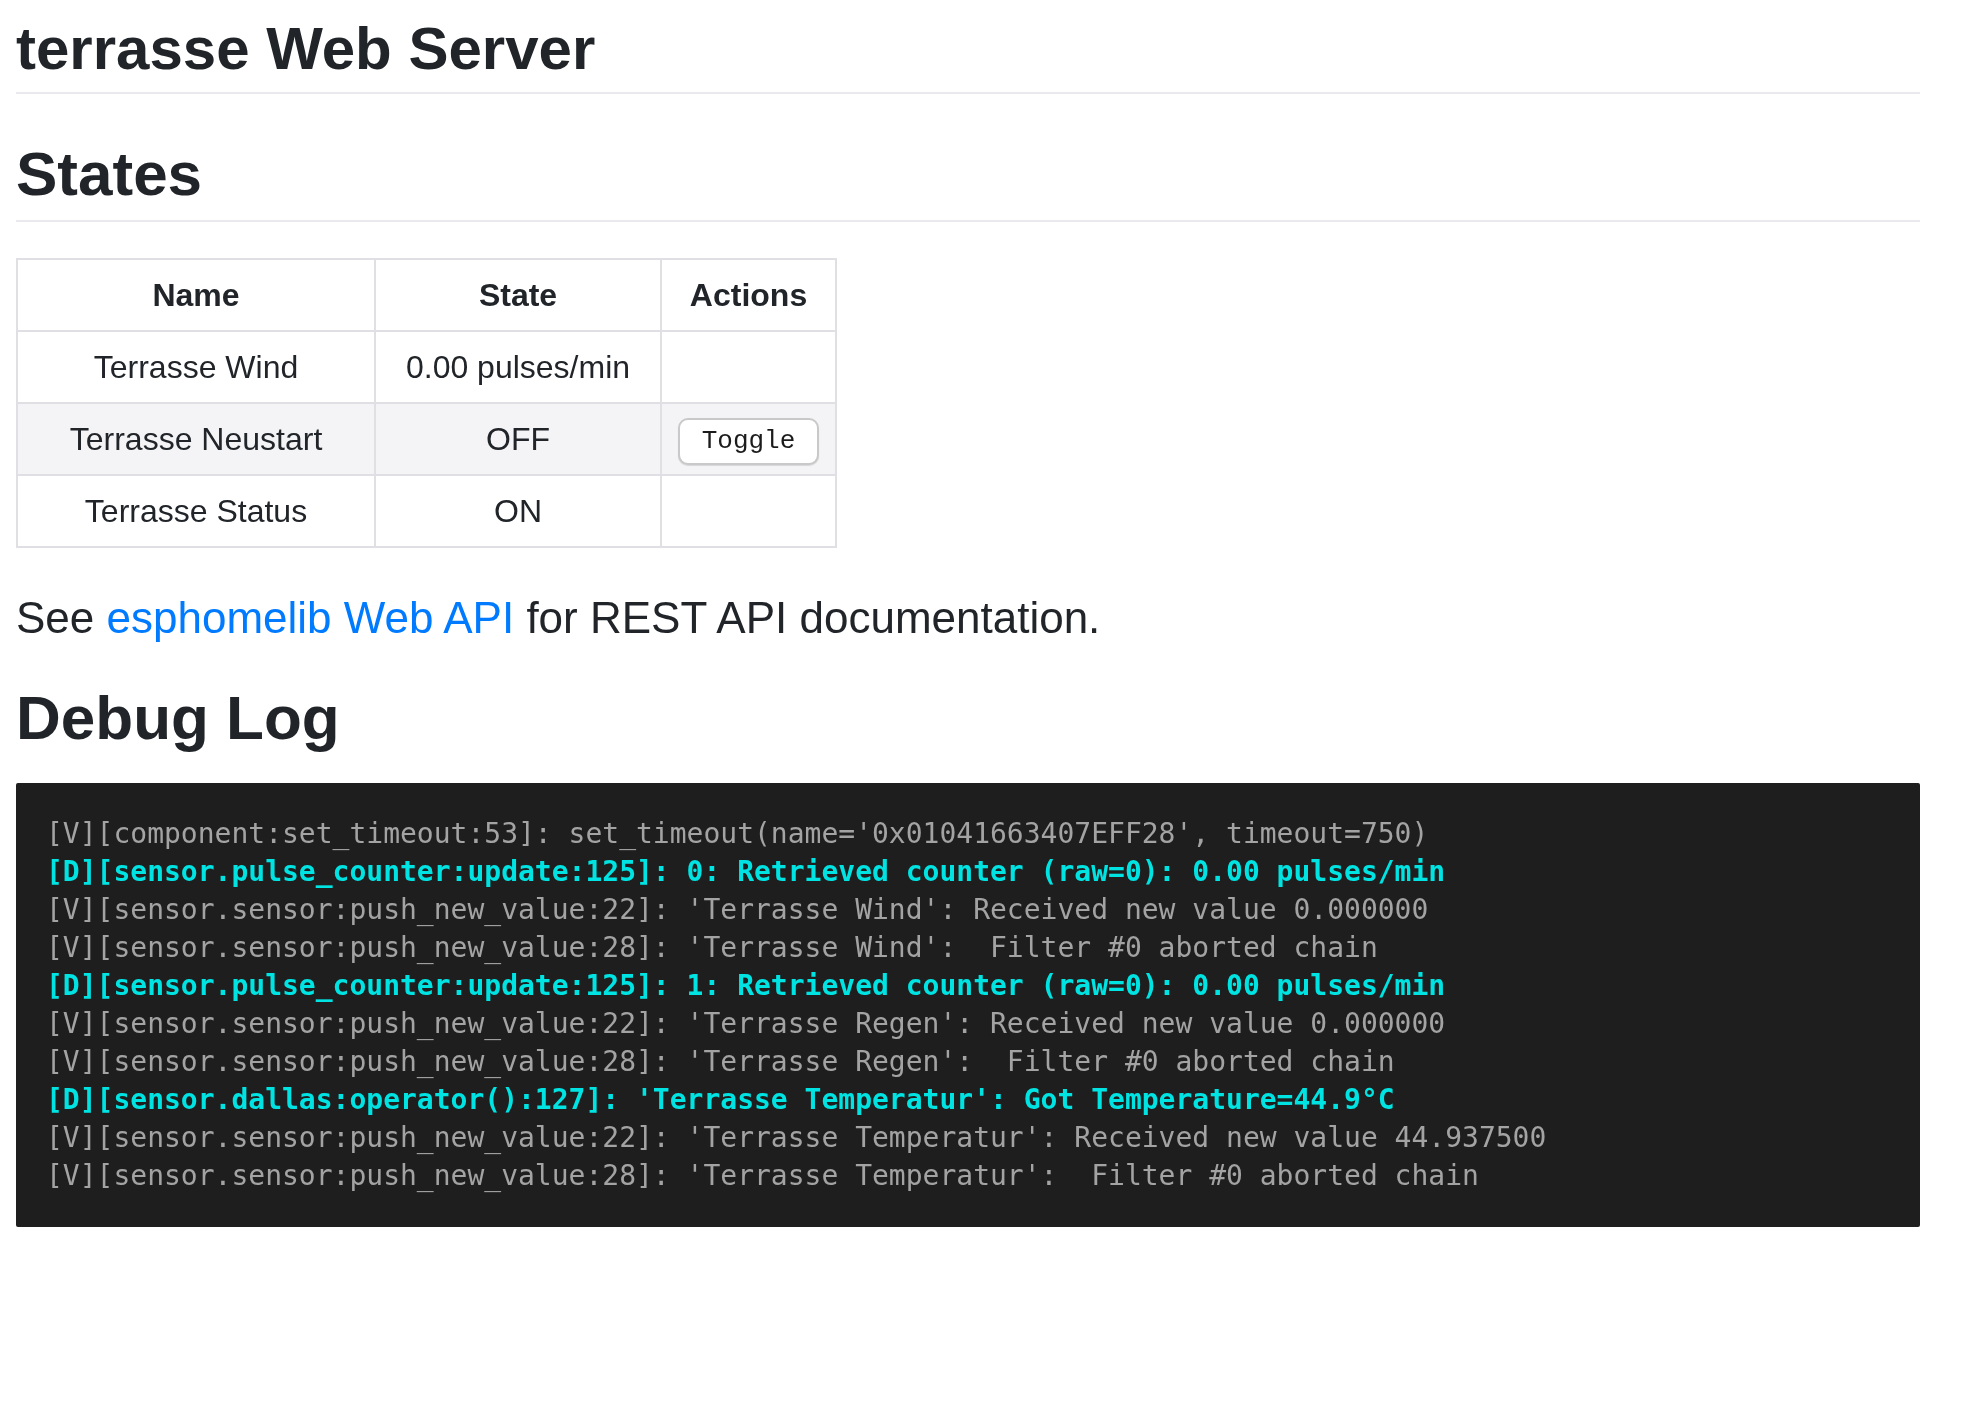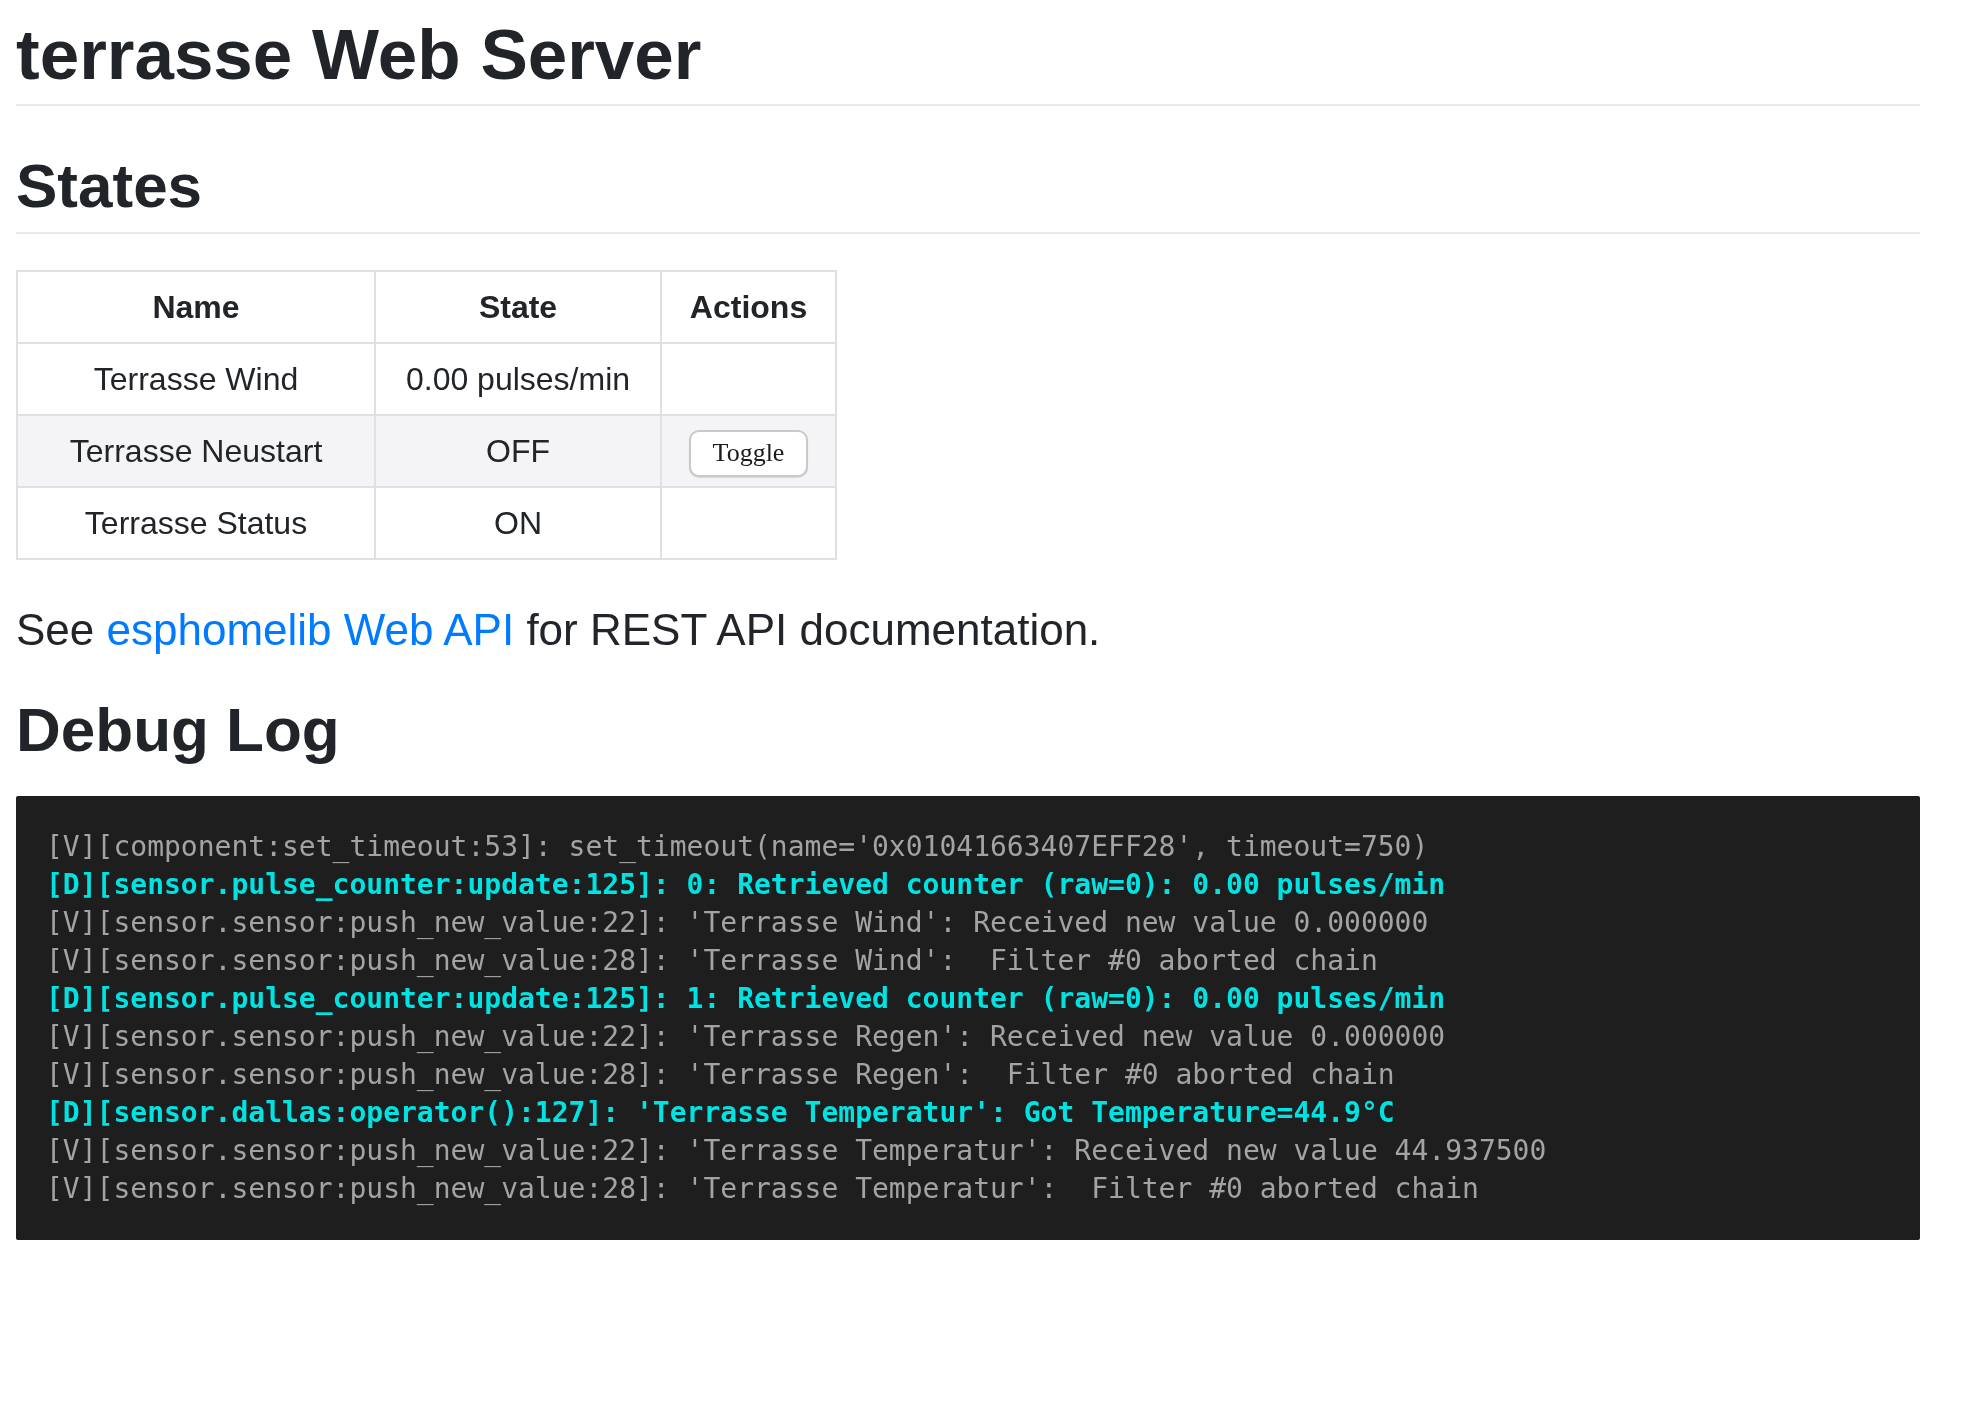--- a/index.html
+++ b/index.html
@@ -4,21 +4,21 @@
 <style>
   html, body { margin: 0; padding: 0; background: #ffffff; }
   body {
     font-family: "Liberation Sans", sans-serif;
     color: #212529;
     padding: 0 16px;
     width: 1936px;
     box-sizing: border-box;
   }
   h1 {
-    font-size: 71px;
+    font-size: 60px;
     font-weight: 700;
     line-height: 1.16;
     margin: 14px 0 8px 0;
   }
   h2 {
     font-size: 62px;
     font-weight: 700;
     line-height: 1.16;
   }
   h2.states-heading { margin: 44px 0 10px 0; }
@@ -42,21 +42,21 @@
     line-height: 48px;
     padding: 11px 24px;
     box-sizing: border-box;
   }
   table.states th { font-weight: 700; text-align: center; background: #ffffff; border-radius: 31px; }
   table.states td { text-align: center; }
   table.states td.actions-cell { text-align: center; padding: 6px 10px; }
   table.states tbody tr:nth-child(even) { background: #f4f4f6; }
   table.states tbody tr:nth-child(odd)  { background: #ffffff; }
   .toggle-btn {
-    font-family: Liberation Serif, serif;
+    font-family: Liberation Mono, monospace;
     font-size: 26px;
     line-height: 1;
     color: #1b1b1b;
     background: #ffffff;
     border: 2px solid #c9c9c9;
     border-radius: 10px;
     padding: 8px 22px 9px 22px;
     box-shadow: 0 1px 1px rgba(0,0,0,0.12);
     cursor: pointer;
   }

